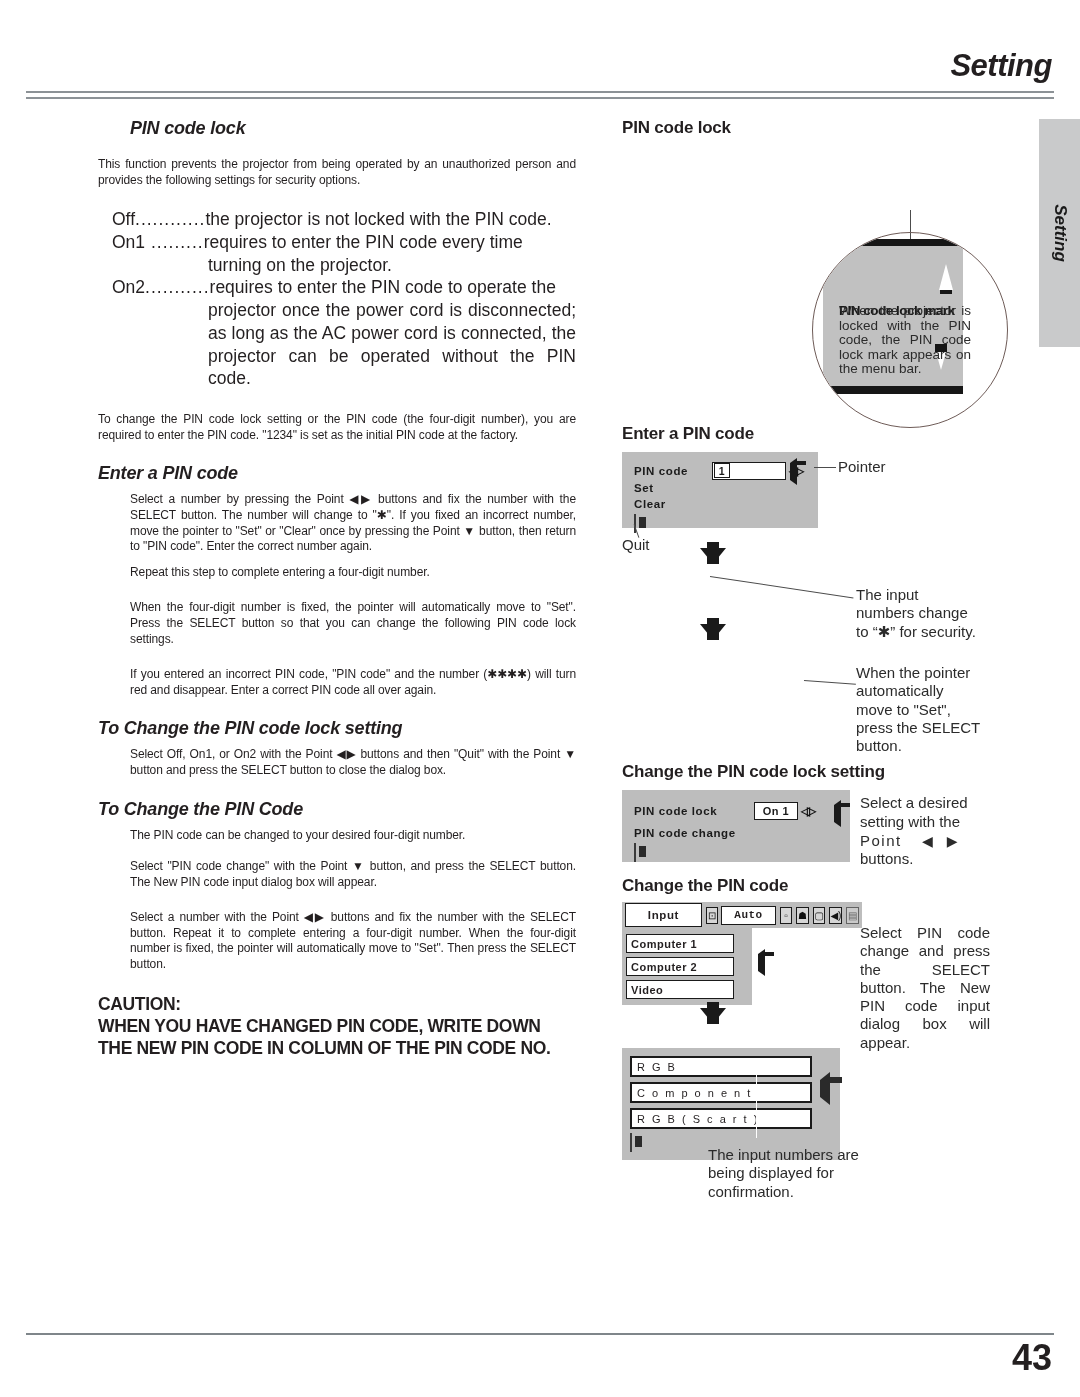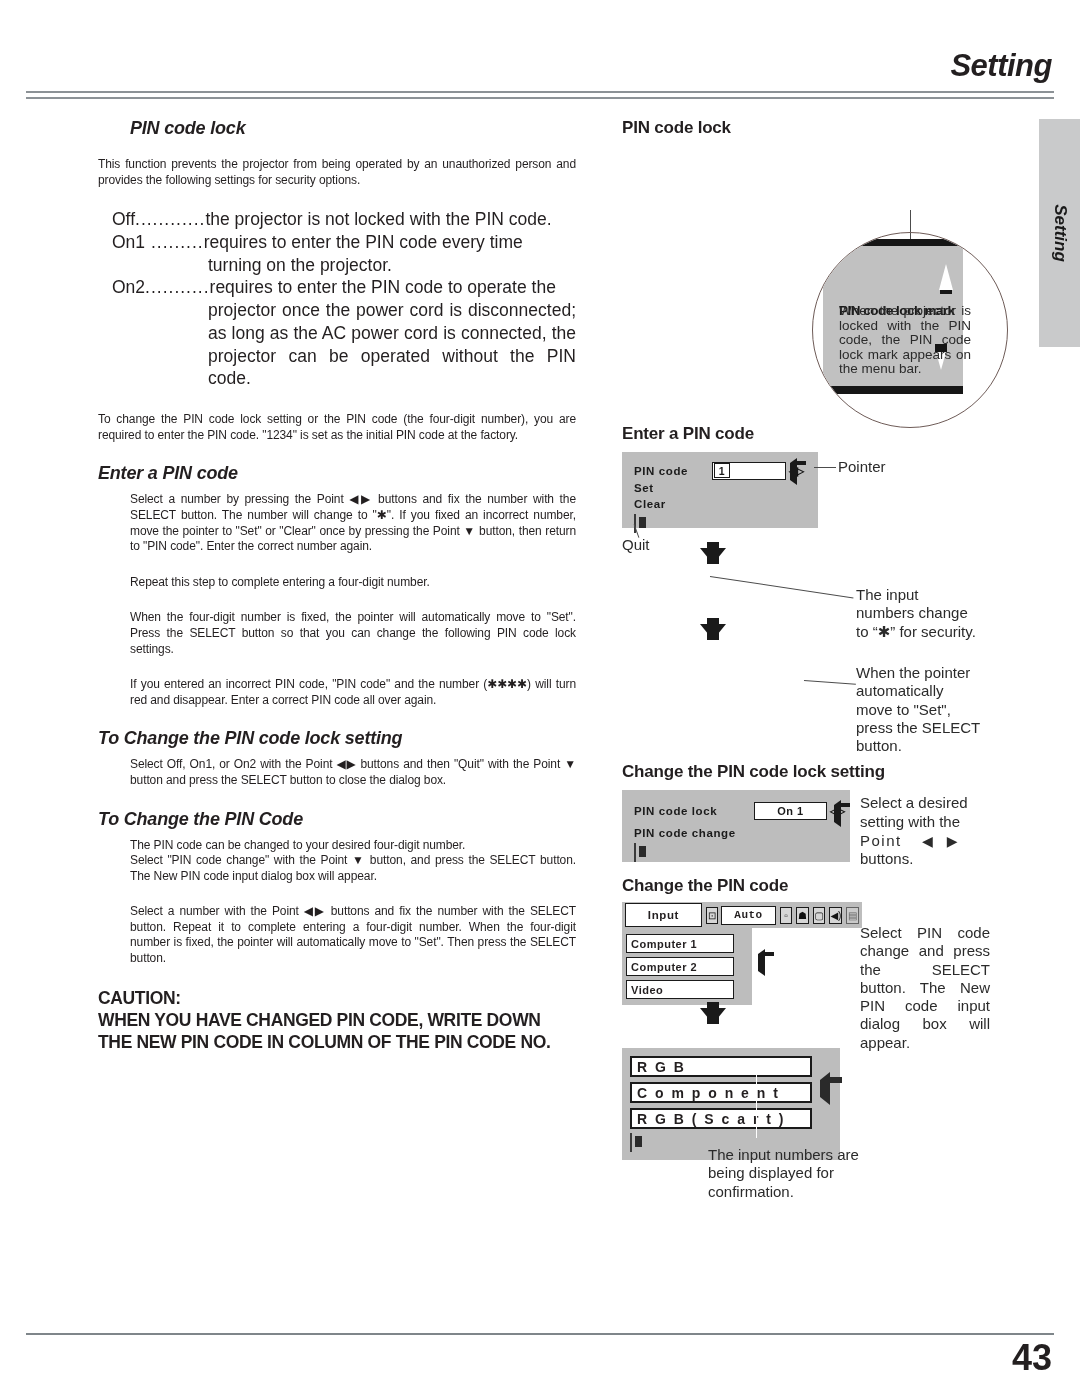--- a/index.html
+++ b/index.html
@@ -101,22 +101,22 @@
     font-size: 12px;
     line-height: 1.30;
     margin: 0 0 20px 0;
     text-align: justify;
     letter-spacing: -0.1px;
   }
   p.body.indent {
     margin-left: 32px;
     width: 446px;
   }
-  p.body.nogap { margin-bottom: 0; }
-  p.body.sm-gap { }
+  p.body.nogap { margin-bottom: 16px; }
+  p.body.sm-gap { margin-bottom: 10px; }
 
   
   .defs { margin: 0 0 22px 0; padding-left: 14px; }
   .def-row {
     display: flex;
     font-size: 17.5px;
     line-height: 1.30;
     align-items: baseline;
   }
   .def-term {
@@ -387,21 +387,21 @@
     font-size: 11px; font-weight: bold; letter-spacing: 0.5px;
     box-sizing: border-box;
     margin-bottom: 4px;
   }
   .wide-item-box {
     width: 182px; height: 21px;
     background: #ffffff;
     border: 2px solid #1a1a1a;
     display: flex; align-items: center;
     padding-left: 5px;
-    font-size: 14px; font-weight: bold; letter-spacing: 2px;
+    font-size: 11px; font-weight: normal; letter-spacing: 2px;
     box-sizing: border-box;
     margin-bottom: 5px;
   }
 
   
   .footer-rule {
     position: absolute;
     left: 26px;
     top: 1333px;
     width: 1028px;
@@ -545,21 +545,21 @@
     <div class="callout-line" style="left:182px; top:20px; width:52px; height:1px; transform:rotate(4deg); transform-origin:left center;"></div>
     <div class="anno" style="position:absolute; left:234px; top:4px; width:128px;">When the pointer automatically move to "Set", press the SELECT button.</div>
   </div>
 
   <h3 class="sec-head-plain" style="margin-bottom:8px;">Change the PIN code lock setting</h3>
 
   <div style="position:relative; height:86px;">
     <div class="osd" style="position:absolute; left:0; top:0; width:228px; height:72px; padding:10px 0 0 12px;">
       <div class="osd-row" style="height:22px;">
         <span class="osd-label" style="width:120px;">PIN code lock</span>
-        <span class="osd-field" style="width:73px;">On 1</span>
+        <span class="osd-field" style="width:44px;">On 1</span>
         <span class="lr-icon">◁▷</span>
       </div>
       <div class="osd-row" style="height:21px;">
         <span class="osd-label">PIN code change</span>
       </div>
       <div style="margin-top:1px;">
         <span class="quit-icon"></span>
       </div>
     </div>
     <div style="position:absolute; left:212px; top:15px;">

